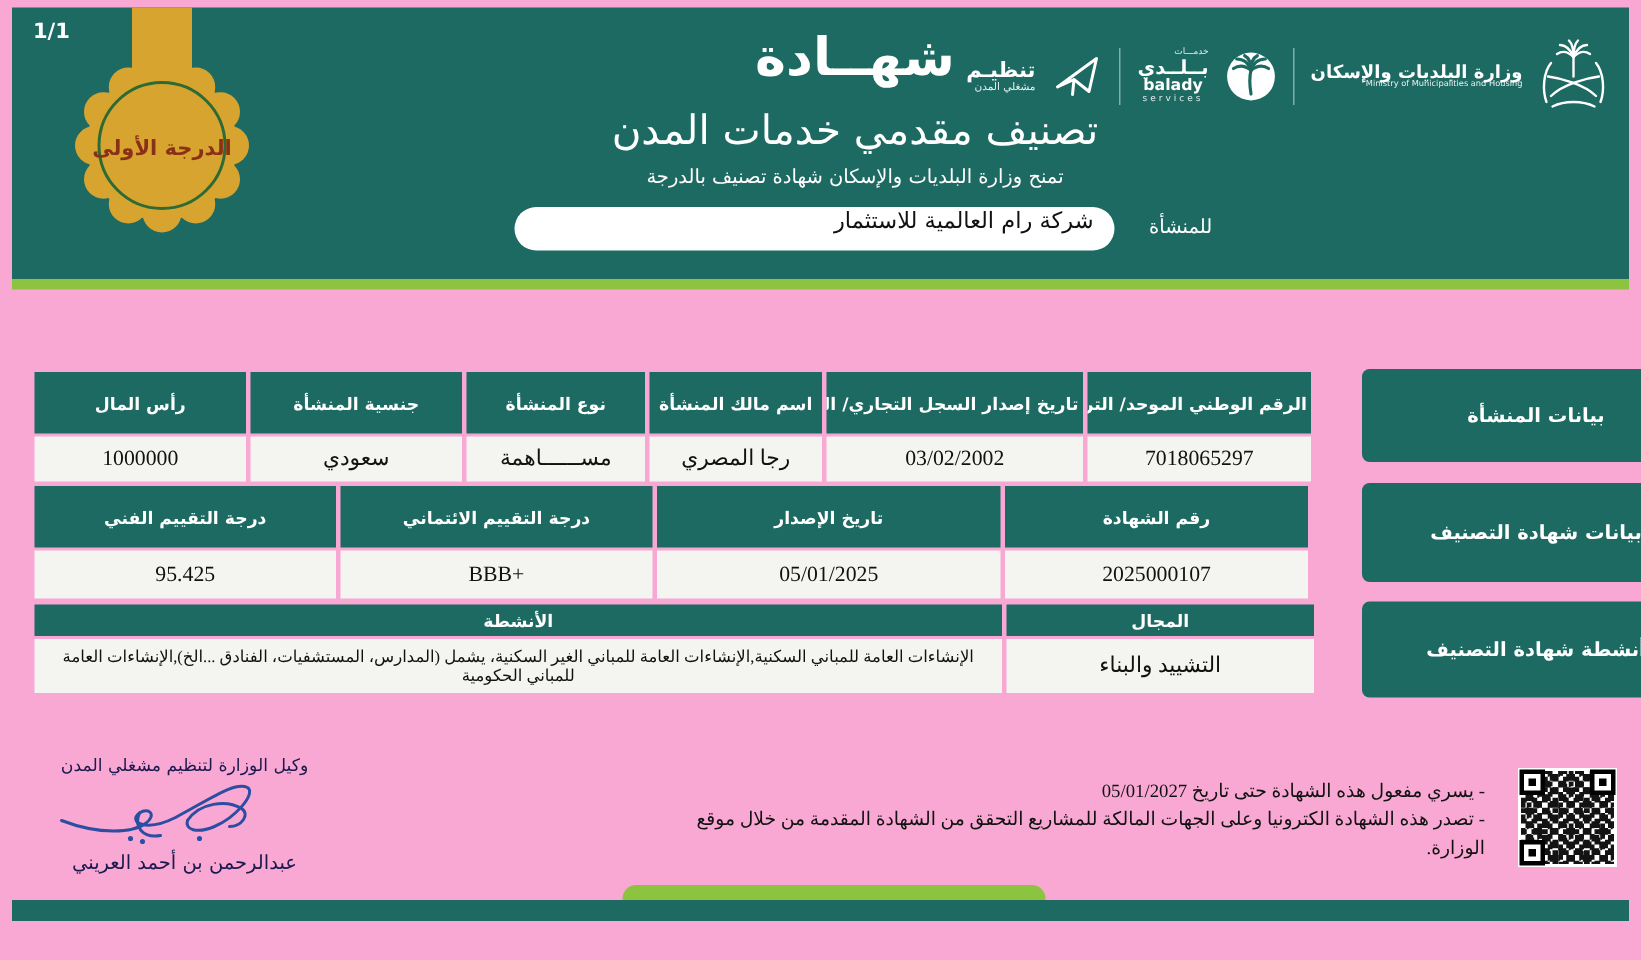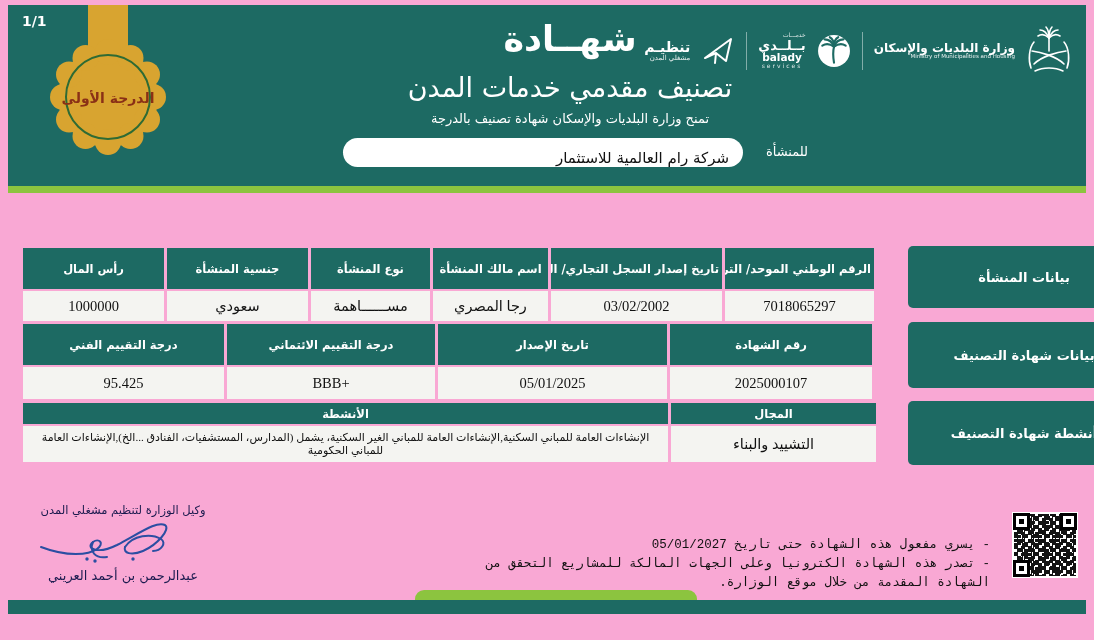--- a/index.html
+++ b/index.html
@@ -17,21 +17,21 @@
 
   
   .titles{position:absolute;left:242px;top:13px;width:640px;text-align:center;color:#fff;}
   .title-main{font-size:35px;font-weight:bold;line-height:42px;}
   .title-sub{font-size:27px;line-height:33px;margin-top:11px;}
   .title-tag{font-size:13px;line-height:16px;margin-top:7px;}
 
   
   .entity-label{position:absolute;left:758px;top:139px;color:#fff;font-size:13px;}
   .entity-pill{position:absolute;left:335px;top:133px;width:400px;height:29px;background:#fff;
-               border-radius:15px;box-sizing:border-box;padding:0 14px;display:flex;align-items:flex-end;}
+               border-radius:15px;box-sizing:border-box;padding:0 14px;display:flex;align-items:flex-start;}
   .entity-pill span{font-size:15px;color:#111;width:100%;text-align:right;}
 
   
   .logos{position:absolute;right:14px;top:16px;height:60px;display:flex;direction:ltr;
          align-items:center;gap:11px;color:#fff;}
   .logo-sep{width:1px;height:38px;background:rgba(255,255,255,.45);}
   .logo-txt{text-align:right;line-height:1.05;}
   .tanzeem-t1{font-size:14px;font-weight:bold;}
   .tanzeem-t2{font-size:7px;opacity:.9;}
   .balady-t0{font-size:6px;opacity:.85;letter-spacing:1px;}
@@ -49,22 +49,22 @@
           unicode-bidi:plaintext;font-family:"Liberation Serif","DejaVu Sans",serif;padding:0 4px;}
   .tbl td.small{font-size:11px;}
   .side-label{position:absolute;left:908px;width:160px;background:#1d6a63;color:#fff;
               border-radius:5px;display:flex;align-items:center;justify-content:center;
               font-size:13px;font-weight:bold;text-align:center;padding-left:36px;}
 
   
   .sig-block{position:absolute;left:28px;top:503px;width:190px;text-align:center;color:#1a1a4e;}
   .sig-title{font-size:11.5px;}
   .sig-name{font-size:13px;margin-top:1px;}
-  .notes{position:absolute;left:430px;top:536px;width:560px;text-align:right;font-size:12.5px;
-         line-height:19px;color:#111;font-family:Liberation Mono, monospace;}
+  .notes{position:absolute;left:430px;top:518px;width:560px;text-align:right;font-size:12.5px;
+         line-height:19px;color:#111;font-family:Liberation Serif, serif;}
 
   
   .qr{position:absolute;left:1012px;top:512px;width:66px;height:66px;background:#fff;}
   .qr-noise{position:absolute;inset:2px;opacity:.92;background:
      conic-gradient(#000 25%,transparent 0 50%,#000 0 75%,transparent 0) 0 0/7px 7px,
      conic-gradient(#000 25%,transparent 0 50%,#000 0 75%,transparent 0) 3px 2px/11px 9px;}
   .qr .f{position:absolute;width:17px;height:17px;border:3px solid #000;background:#fff;box-sizing:border-box;}
   .qr .f::after{content:"";position:absolute;inset:3px;background:#000;}
   .qr .tl{left:1px;top:1px}.qr .tr{right:1px;top:1px}.qr .bl{left:1px;bottom:1px}
 

